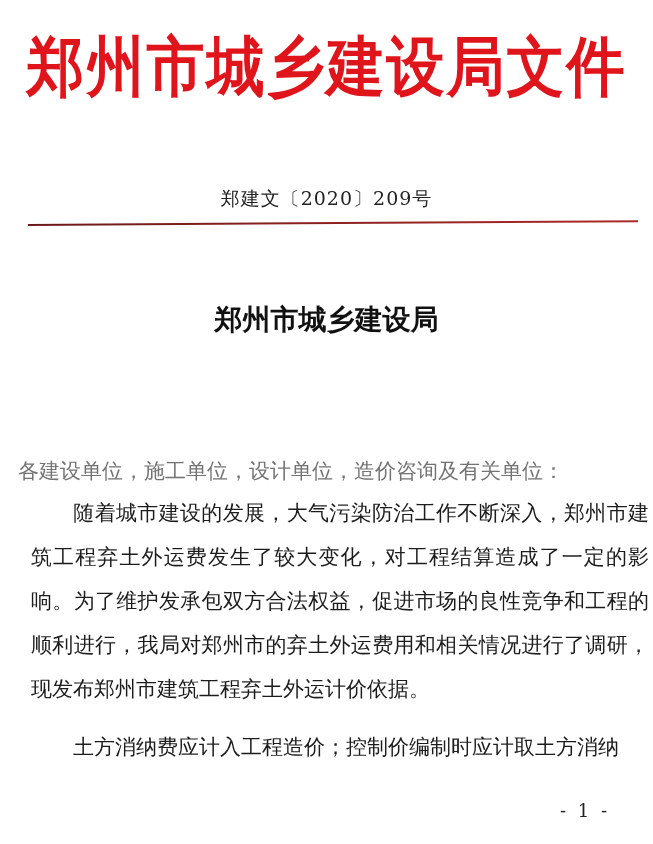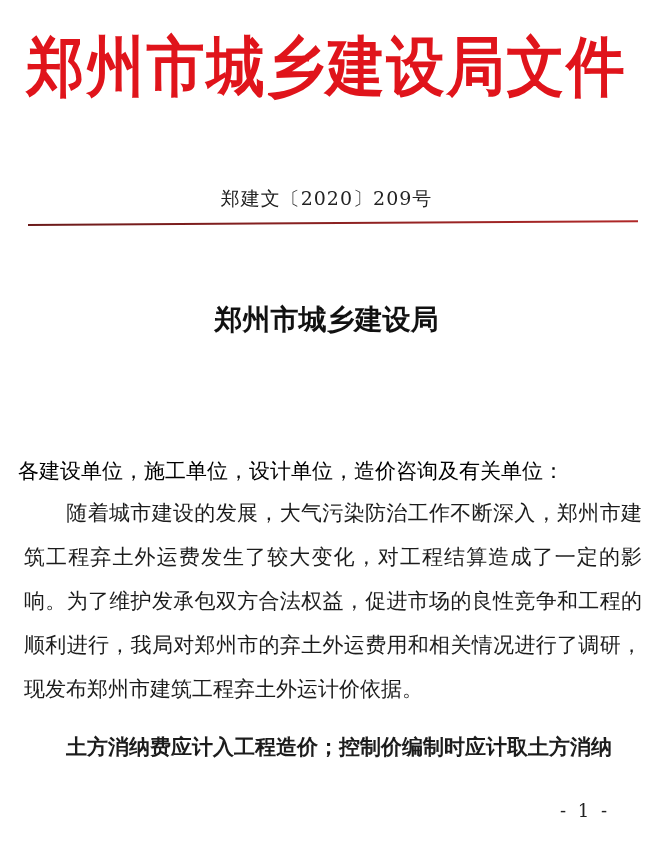--- a/index.html
+++ b/index.html
@@ -59,34 +59,34 @@
       font-weight: bold;
       line-height: 40px;
       color: #111;
     }
     .title-line { display: block; }
     .body-text {
       position: absolute;
       left: 18px;
       width: 622px;
       font-size: 21px;
-      color: #000000;
+      color: #737373;
     }
     .salutation { top: 457px; }
     .para {
       position: absolute;
-      left: 24px;
+      left: 31px;
       width: 618px;
       font-size: 21px;
       line-height: 44px;
       color: #1c1c1c;
       text-align: justify;
     }
     .para1 { top: 491px; }
-    .para2 { top: 725px; font-weight: bold; }
+    .para2 { top: 725px; }
     .indent { display: inline-block; width: 42px; }
     .page-number {
       position: absolute;
       top: 800px;
       left: 560px;
       font-size: 18px;
       color: #222;
       letter-spacing: 3px;
     }
   </style>

